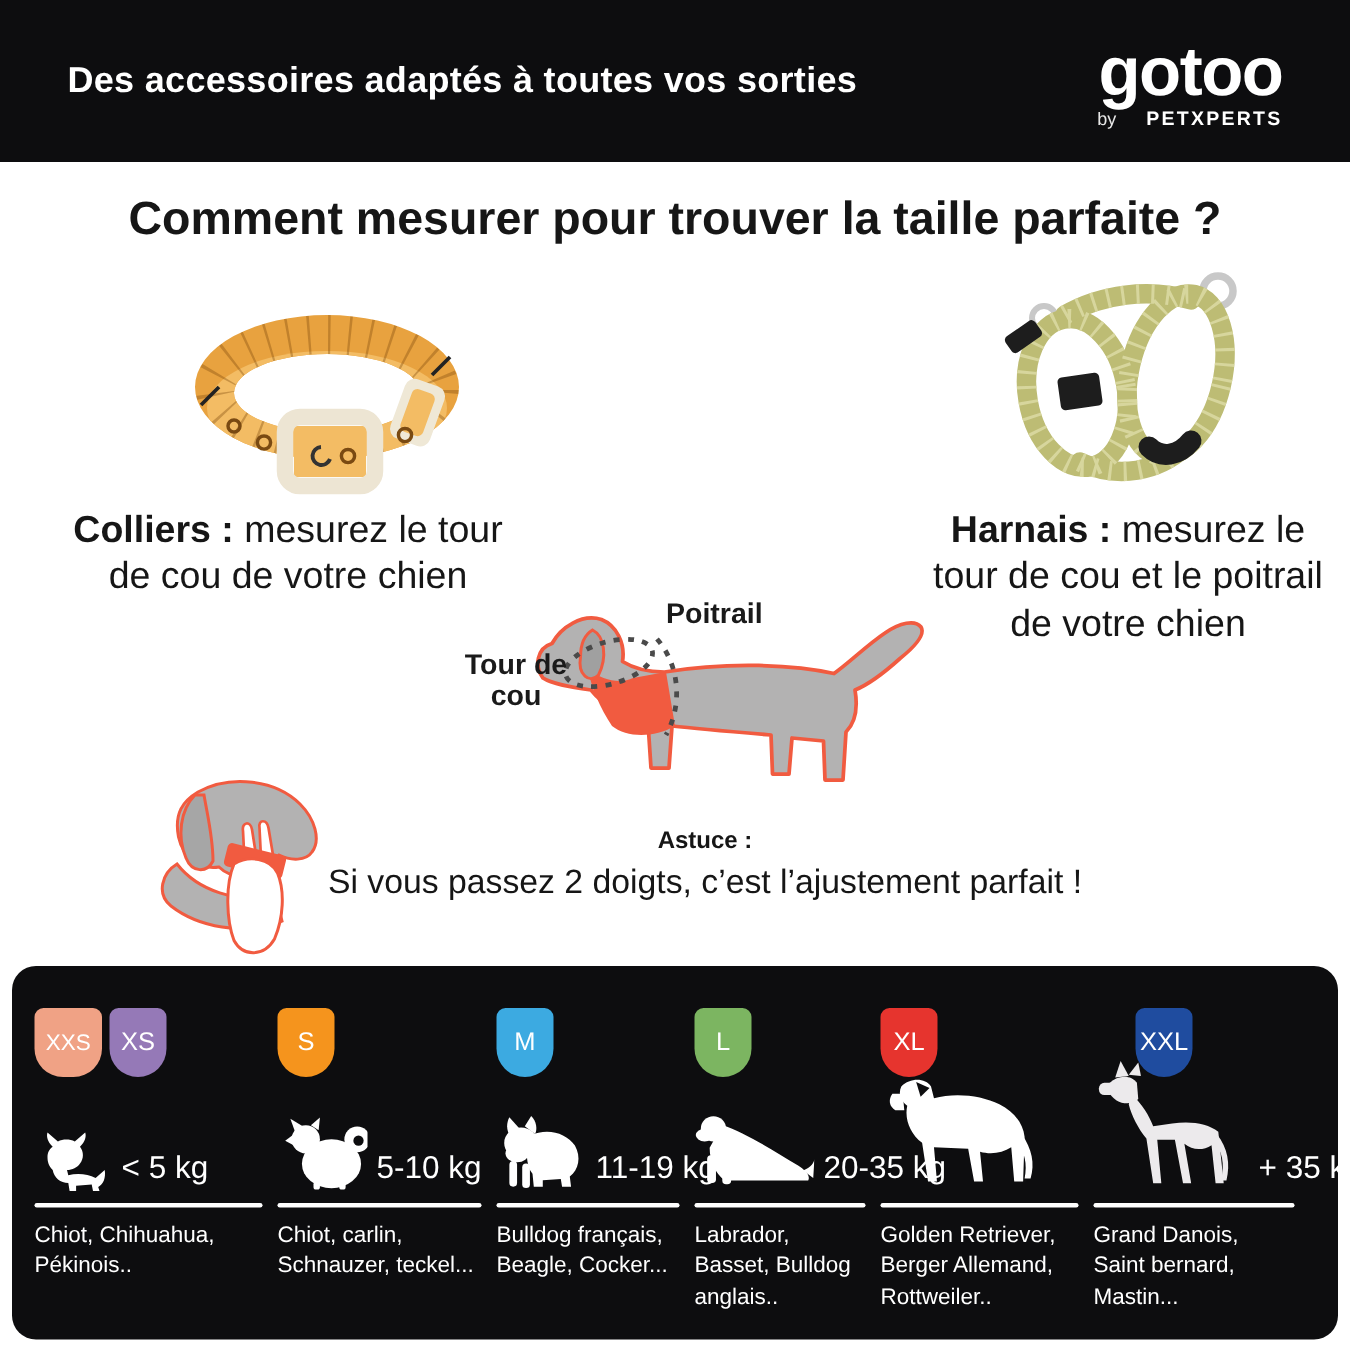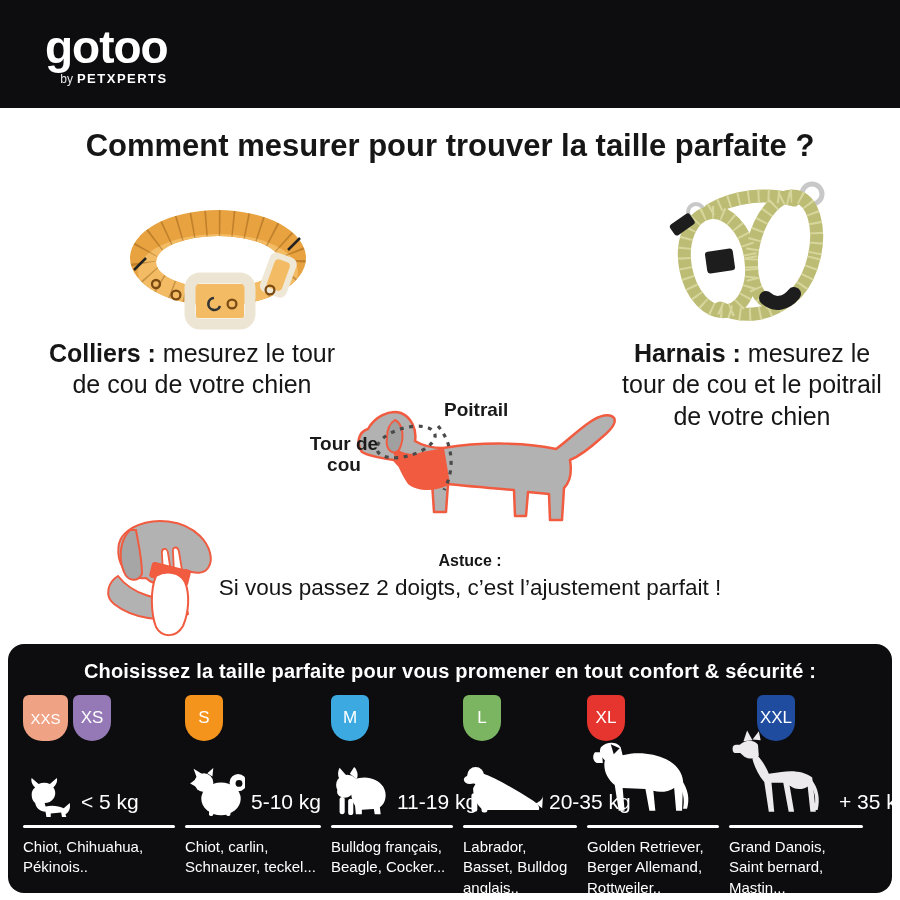--- a/index.html
+++ b/index.html
@@ -13,21 +13,21 @@
   
   header {
     position:absolute; left:0; top:0; width:900px; height:108px;
     background:#0d0d0f; color:#fff;
     display:flex; align-items:center; justify-content:space-between;
     padding:0 45px;
   }
   .tagline { font-size:24px; font-weight:700; letter-spacing:.2px; }
   .logo { text-align:right; line-height:1; }
   .logo-brand { font-size:46px; font-weight:800; letter-spacing:-1px; }
-  .logo-sub { margin-top:2px; font-size:13px; display:flex; justify-content:flex-end; align-items:baseline; gap:4px; }
+  .logo-sub { margin-top:2px; font-size:13px; display:flex; justify-content:flex-end; align-items:baseline; gap:20px; }
   .logo-by { font-size:12px; font-weight:400; opacity:.9; }
   .logo-company { font-weight:700; letter-spacing:1.5px; }
 
   
   .main-title {
     position:absolute; left:0; top:128px; width:900px;
     text-align:center; font-size:31px; font-weight:700; color:#161616;
   }
   .collar-illu   { position:absolute; left:118px; top:198px; width:200px; height:145px; }
   .harness-illu  { position:absolute; left:662px; top:176px; width:175px; height:160px; }
@@ -71,20 +71,21 @@
   .weight { font-size:21px; padding-bottom:3px; white-space:nowrap; }
   .divider { height:3px; background:#fff; border-radius:2px; margin-top:8px; }
   .breeds { margin-top:9px; font-size:15px; line-height:1.35; }
 </style>
 </head>
 <body>
 
 <div class="page">
 
   <header>
+    <div class="tagline">Des accessoires adaptés à toutes vos sorties</div>
     <div class="logo">
       <div class="logo-brand">gotoo</div>
       <div class="logo-sub">
         <span class="logo-by">by</span>
         <span class="logo-company">PETXPERTS</span>
       </div>
     </div>
   </header>
 
   <h2 class="main-title">Comment mesurer pour trouver la taille parfaite ?</h2>
@@ -167,21 +168,20 @@
       <path fill="#fff" stroke="#F15B40" stroke-width="2" d="M64,66 C74,60 88,62 93,72 C98,84 97,102 91,116 C84,128 70,128 64,117 C59,104 58,80 64,66 Z"></path>
     </svg>
   </div>
 
   <div class="tip">
     <div class="tip-label">Astuce :</div>
     <div class="tip-text">Si vous passez 2 doigts, c’est l’ajustement parfait !</div>
   </div>
 
   <section class="size-panel">
-    <div class="panel-title">Choisissez la taille parfaite pour vous promener en tout confort &amp; sécurité :</div>
     <div class="cols">
 
       <div class="col c1">
         <div class="badges">
           <span class="badge wide" style="background: rgb(240, 162, 133);">XXS</span>
           <span class="badge" style="background: rgb(149, 121, 183);">XS</span>
         </div>
         <div class="dog-row">
           <svg width="52" height="40" viewBox="0 0 60 46">
             <path fill="#fff" d="M14,12 C10,8 9,4 10,1 L18,8 C22,6 27,6 31,8 L39,1 C40,4 39,8 35,12 C38,16 38,21 35,25 C33,28 29,30 25,30 L26,34 C33,32 41,33 47,36 L54,30 C55,36 53,41 49,43 L50,46 L45,46 L44,41 L32,42 L32,46 L27,46 L26,40 C20,40 15,36 14,30 C11,27 10,24 10,20 C10,17 11,14 14,12 Z"></path>

